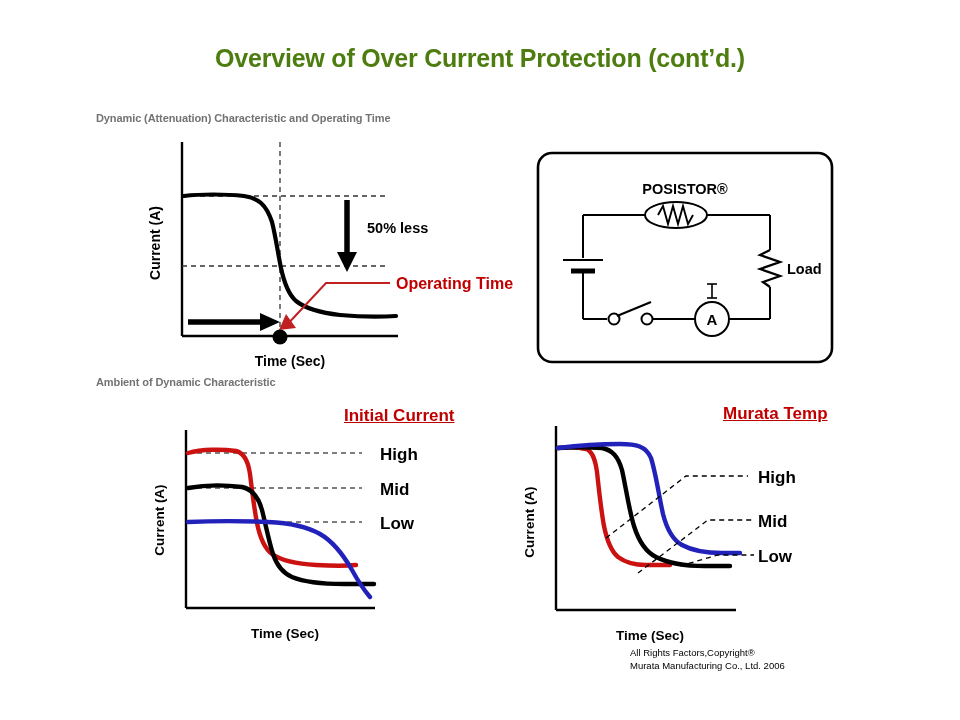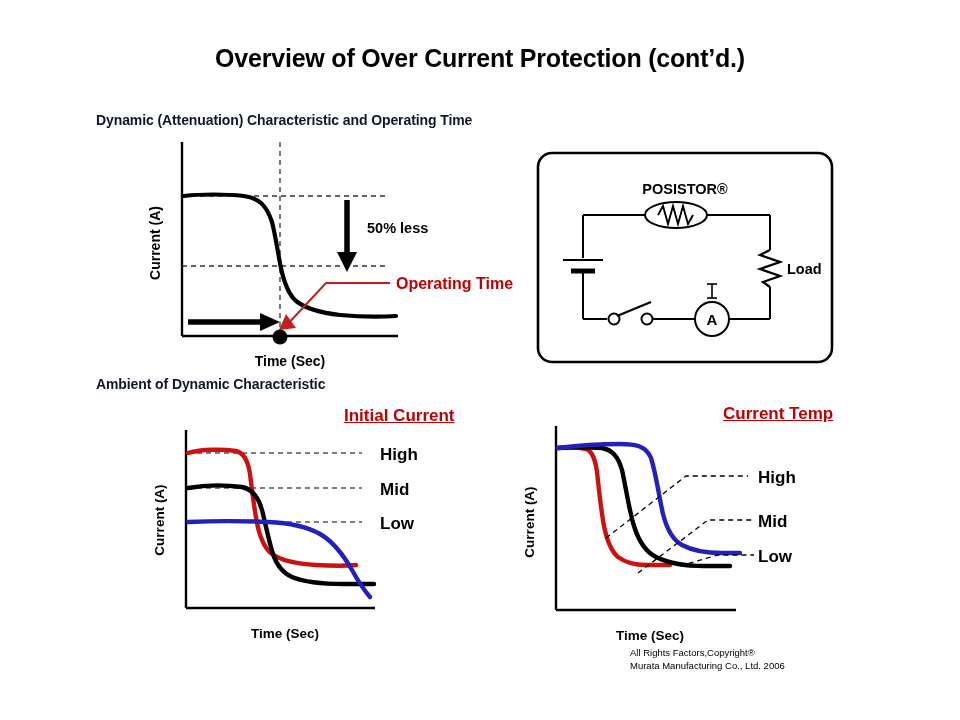--- a/index.html
+++ b/index.html
@@ -25,27 +25,27 @@
   }
   .slide-title {
     position: absolute;
     left: 0;
     top: 44px;
     width: 960px;
     text-align: center;
     font-size: 25px;
     font-weight: bold;
     letter-spacing: -0.2px;
-    color: #000000;
+    color: #4d7c0f;
   }
   .section-heading {
     position: absolute;
-    font-size: 14px;
-    font-weight: bold;
-    color: #0f172a;
+    font-size: 11px;
+    font-weight: bold;
+    color: #737373;
     letter-spacing: -0.1px;
     white-space: nowrap;
   }
   #heading-dynamic { left: 96px; top: 112px; }
   #heading-factors { left: 96px; top: 376px; }
 
   .chart-box {
     position: absolute;
   }
   #chart-operating-time { left: 140px; top: 138px; width: 400px; height: 240px; }
@@ -188,21 +188,21 @@
       <line x1="235" y1="137" x2="235" y2="169" stroke="#000" stroke-width="2"></line>
 
       <polyline points="235,100 225,105 245,112 225,119 245,126 228,132 235,137" fill="none" stroke="#000" stroke-width="2.3"></polyline>
       <text class="svg-label" x="252" y="124" font-size="14.5">Load</text>
     </svg>
   </div>
 
   <div class="section-heading" id="heading-factors">Ambient of Dynamic Characteristic</div>
 
   <div class="panel-title" id="title-initial-current">Initial Current</div>
-  <div class="panel-title" id="title-ambient-temp">Current Temp</div>
+  <div class="panel-title" id="title-ambient-temp">Murata Temp</div>
 
   <div class="chart-box" id="chart-initial-current">
     <svg width="380" height="250" viewBox="0 0 380 250">
       <line x1="46" y1="32" x2="46" y2="210" stroke="#000" stroke-width="2.4"></line>
       <line x1="46" y1="210" x2="235" y2="210" stroke="#000" stroke-width="2.4"></line>
       <text class="svg-label" x="24" y="122" font-size="13.5" text-anchor="middle" transform="rotate(-90 24 122)">Current (A)</text>
       <text class="svg-label" x="145" y="240" font-size="13.5" text-anchor="middle">Time (Sec)</text>
 
       <line x1="48" y1="55" x2="222" y2="55" stroke="#000" stroke-width="1.2" stroke-dasharray="5,4"></line>
       <line x1="48" y1="90" x2="222" y2="90" stroke="#000" stroke-width="1.2" stroke-dasharray="5,4"></line>

